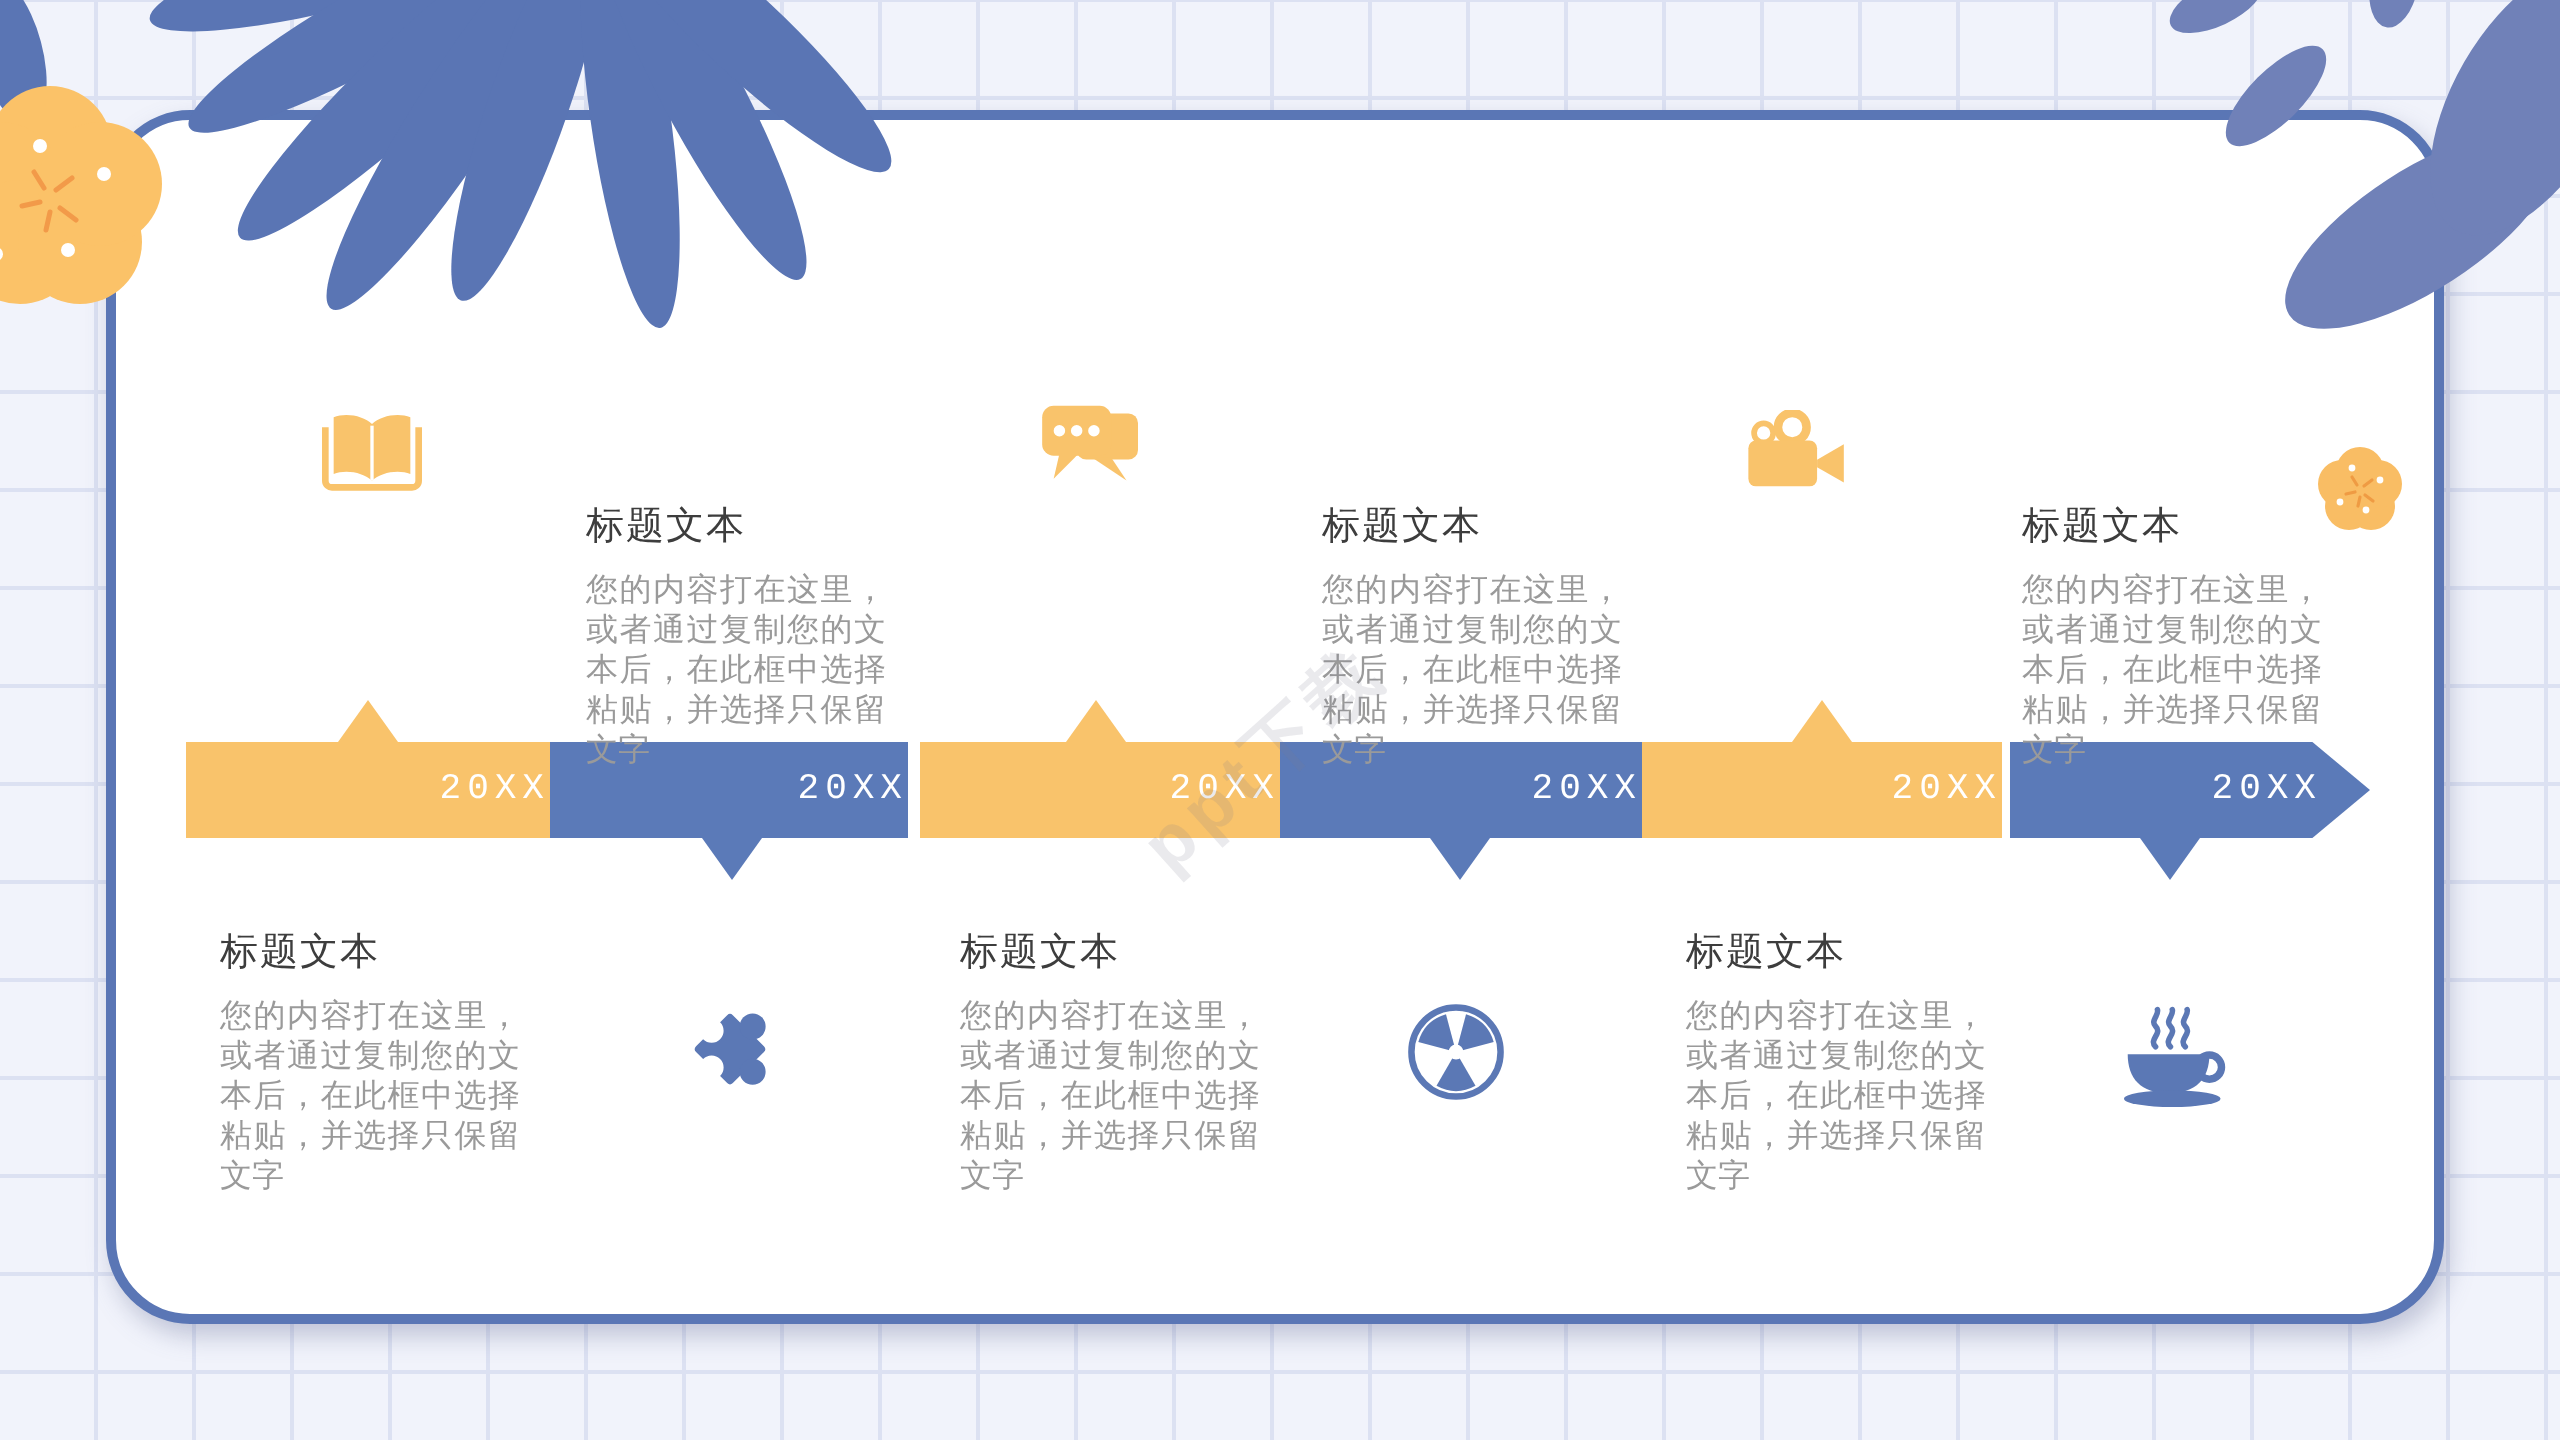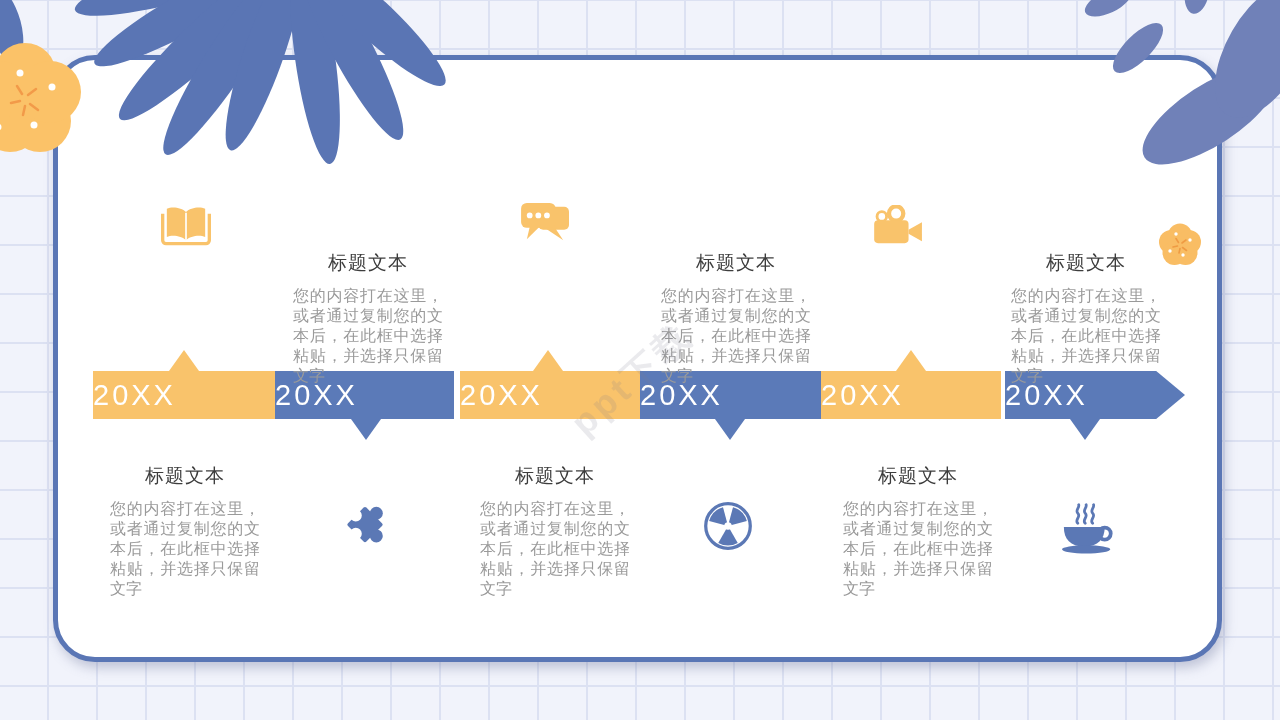--- a/index.html
+++ b/index.html
@@ -7,32 +7,32 @@
          font-family:"Liberation Sans","DejaVu Sans",sans-serif;
          background-color:#f1f3fb;
          background-image:linear-gradient(to right,#dce1f2 2px,transparent 2px),
                           linear-gradient(to bottom,#dce1f2 2px,transparent 2px);
          background-size:49px 49px;background-position:47px 48px;}
   .card{position:absolute;left:53px;top:55px;width:1169px;height:607px;box-sizing:border-box;
         background:#ffffff;border:5px solid #5a76b5;border-radius:42px;
         box-shadow:3px 6px 12px rgba(100,110,150,.35);z-index:1;}
   .deco{position:absolute;z-index:2;pointer-events:none;}
   
-  .seg{position:absolute;top:371px;height:48px;display:flex;align-items:center;justify-content:flex-start;
-       color:#ffffff;font-size:29px;letter-spacing:3px;z-index:3;}
+  .seg{position:absolute;top:371px;height:48px;display:flex;align-items:center;justify-content:flex-end;
+       color:#ffffff;font-size:18px;letter-spacing:3px;z-index:3;font-family:Liberation Mono, monospace;}
   .seg.orange{background:#f9c36b;}
   .seg.blue{background:#5b7ab8;}
   .seg.arrow{clip-path:polygon(0 0,84% 0,100% 50%,84% 100%,0 100%);padding-right:24px;box-sizing:border-box;}
   .tri{position:absolute;width:30px;height:21px;z-index:3;}
   .tri.up{background:#f9c36b;top:350px;clip-path:polygon(50% 0,100% 100%,0 100%);}
   .tri.down{background:#5b7ab8;top:419px;clip-path:polygon(0 0,100% 0,50% 100%);}
   
   .block{position:absolute;width:150px;z-index:3;}
   .block h3{margin:0 0 10px 0;font-size:19px;font-weight:500;letter-spacing:1px;
-            color:#3d3d3d;text-align:center;white-space:nowrap;}
+            color:#3d3d3d;text-align:left;white-space:nowrap;}
   .block p{margin:0;font-size:16px;line-height:20px;color:#9a9a9a;text-align:justify;}
   .icon{position:absolute;z-index:3;}
   .watermark{position:absolute;left:542px;top:355px;width:180px;height:48px;line-height:48px;
              text-align:center;font-size:36px;font-weight:bold;letter-spacing:4px;
              color:rgba(125,125,140,0.16);transform:rotate(-42deg);z-index:5;pointer-events:none;}
 </style>
 </head>
 <body>
 
 <div id="stage">

